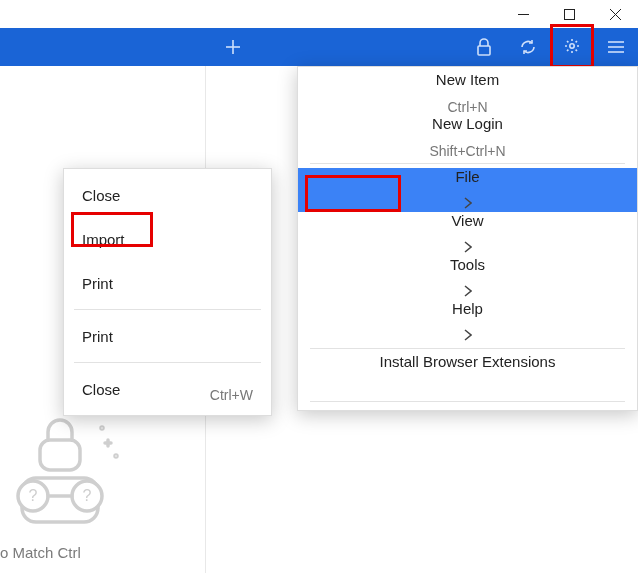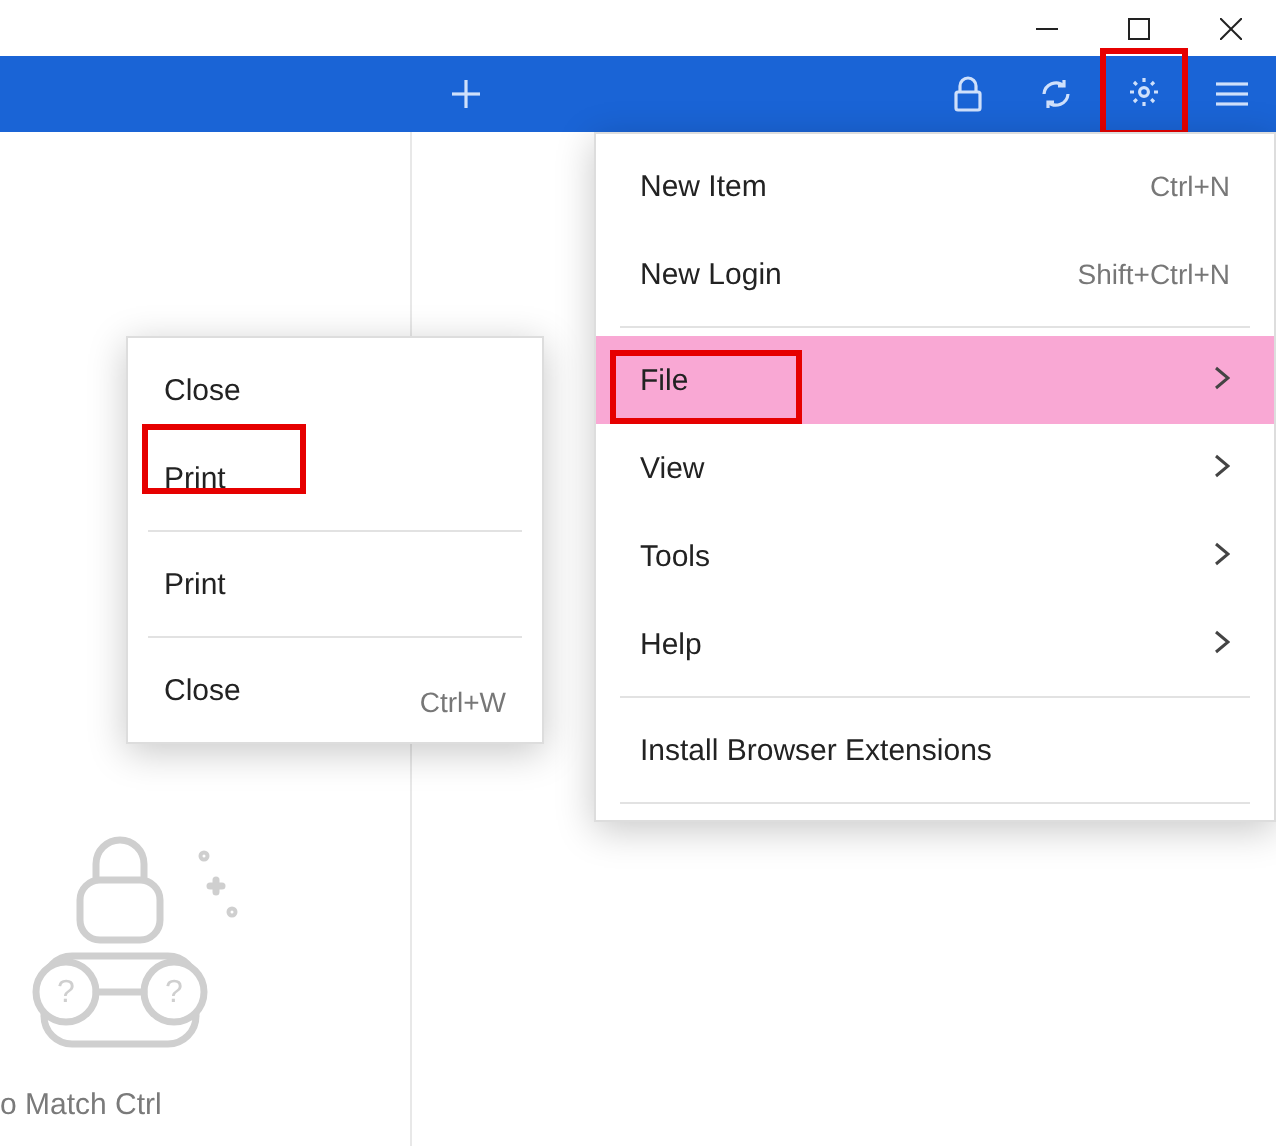--- a/index.html
+++ b/index.html
@@ -100,23 +100,24 @@
     padding: 4px 0;
   }
   .mitem {
     display: flex;
     align-items: center;
     justify-content: space-between;
     height: 44px;
     padding: 0 22px;
     font-size: 15px;
     color: #222;
+    flex-direction: column;
   }
   .mitem .shortcut { color: #777; font-size: 14px; }
-  .mitem.hovered { background: #f9a8d4; justify-content: space-between; }
+  .mitem.hovered { background: #3b82f6; justify-content: space-between; }
   .mitem .chev { color: #555; }
   .msep {
     height: 1px;
     background: #e2e2e2;
     margin: 4px 12px;
   }
   .file-box {
     position: absolute;
     left: 305px;
     top: 175px;
@@ -282,20 +283,23 @@
     <span>Install Browser Extensions</span>
   </div>
   <div class="msep"></div>
 </div>
 
 <div class="submenu">
   <div class="sitem">
     <span>Close</span>
   </div>
   <div class="sitem">
+    <span>Import</span>
+  </div>
+  <div class="sitem">
     <span>Print</span>
   </div>
   <div class="ssep"></div>
   <div class="sitem">
     <span>Print</span>
   </div>
   <div class="ssep"></div>
   <div class="sitem">
     <span>Close</span>
     <span class="shortcut">Ctrl+W</span>

